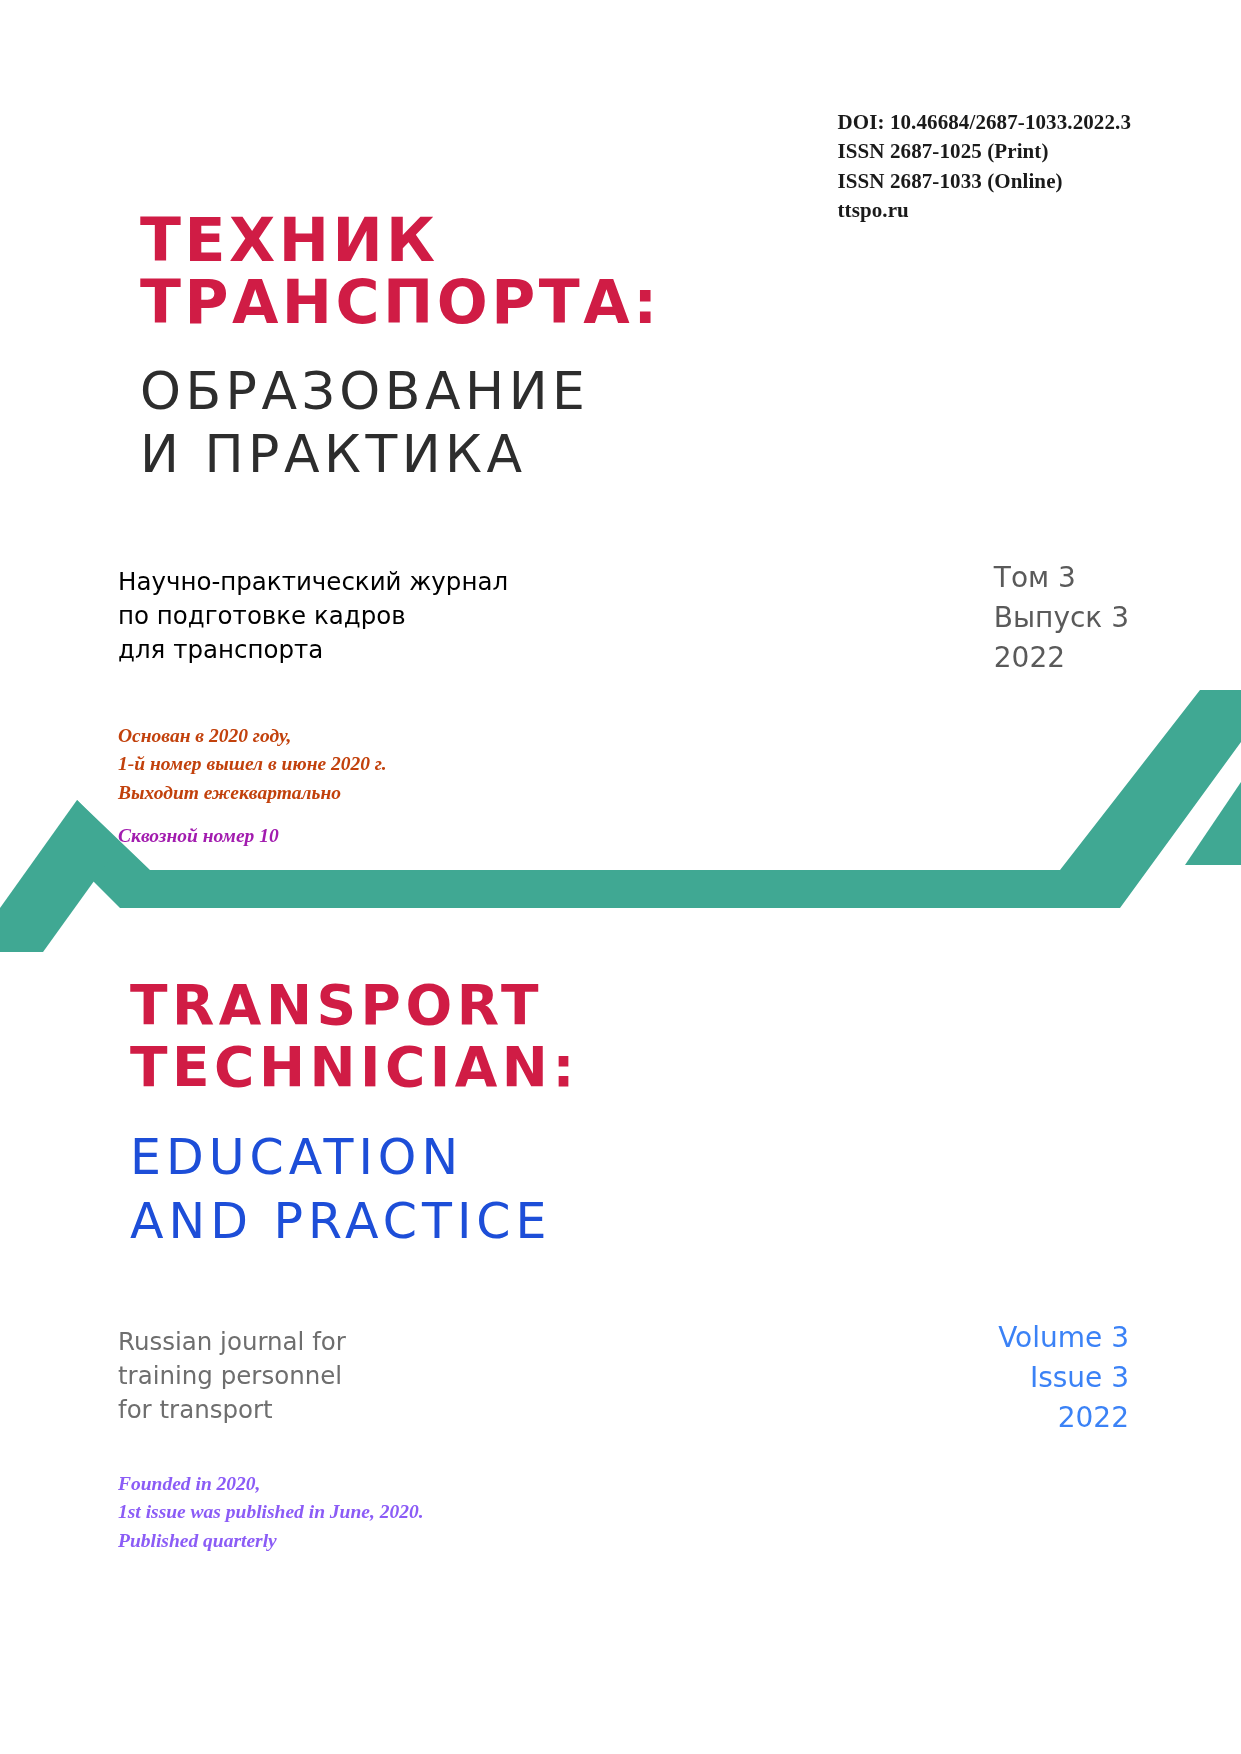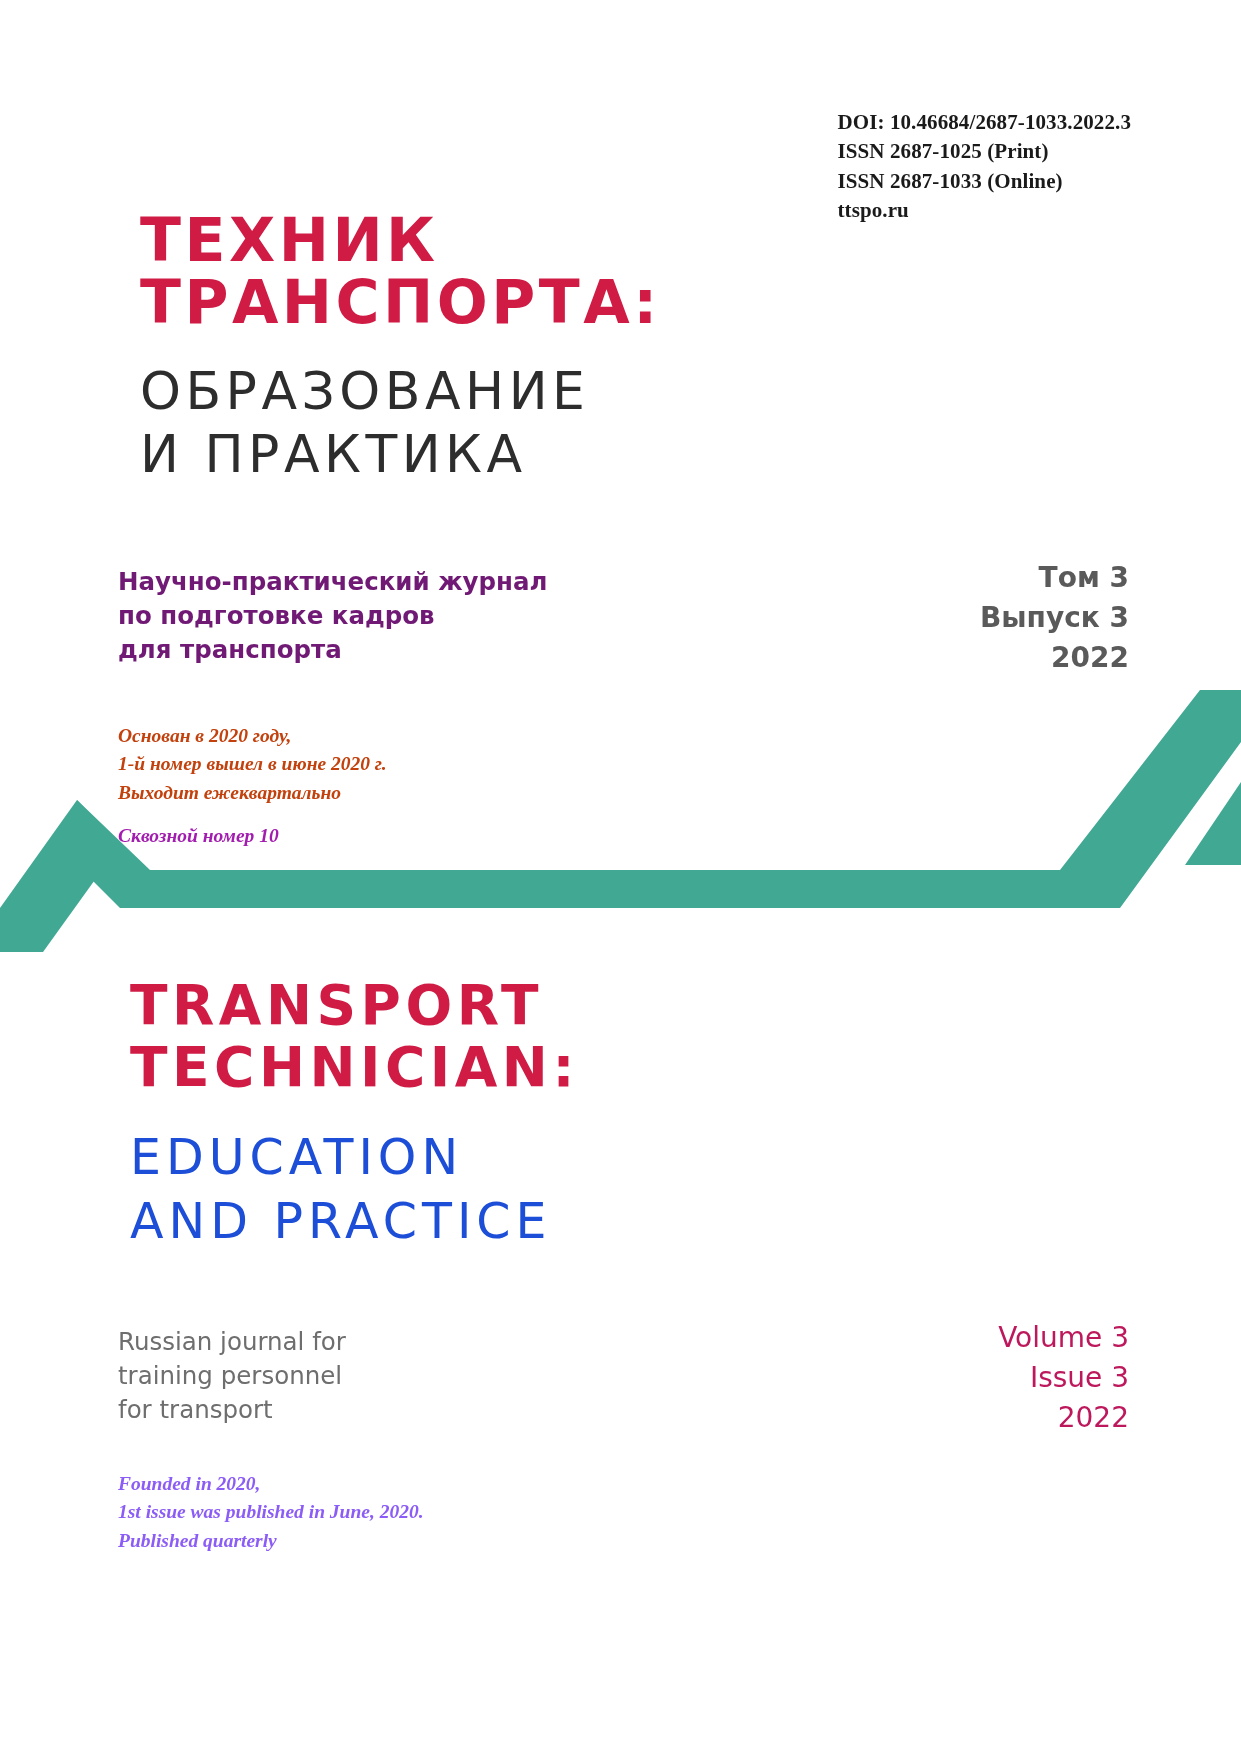--- a/index.html
+++ b/index.html
@@ -56,23 +56,23 @@
     line-height: 1.22;
     white-space: nowrap;
   }
   .ru-title .line-dark.first { margin-top: 26px; }
 
   .ru-subtitle {
     position: absolute;
     left: 118px;
     top: 565px;
     font-size: 24.5px;
-    color: #701a75;
+    color: #000000;
     line-height: 1.38;
-    font-weight: 700;
+    font-weight: 400;
   }
   .ru-founded {
     position: absolute;
     left: 118px;
     top: 722px;
     font-family: "Liberation Serif", serif;
     font-style: italic;
     font-size: 19.5px;
     color: #c2410c;
     line-height: 1.45;
@@ -85,25 +85,25 @@
     font-family: "Liberation Serif", serif;
     font-style: italic;
     font-size: 19.5px;
     color: #a21caf;
     font-weight: 700;
   }
   .ru-volume {
     position: absolute;
     right: 112px;
     top: 558px;
-    text-align: right;
+    text-align: left;
     font-size: 28px;
     color: #5a5a5a;
     line-height: 1.42;
-    font-weight: 700;
+    font-weight: 400;
   }
 
   
   .teal-wrap {
     position: absolute;
     left: 0;
     top: 690px;
     width: 1241px;
     height: 270px;
     overflow: hidden;
@@ -155,21 +155,21 @@
     color: #8b5cf6;
     line-height: 1.45;
     font-weight: 700;
   }
   .en-volume {
     position: absolute;
     right: 112px;
     top: 1318px;
     text-align: right;
     font-size: 28px;
-    color: #be185d;
+    color: #3b82f6;
     line-height: 1.42;
     font-weight: 400;
   }
 </style>
 </head>
 <body>
 
 <div class="ident-block">
   <div>DOI: 10.46684/2687-1033.2022.3</div>
   <div>ISSN 2687-1025 (Print)</div>

